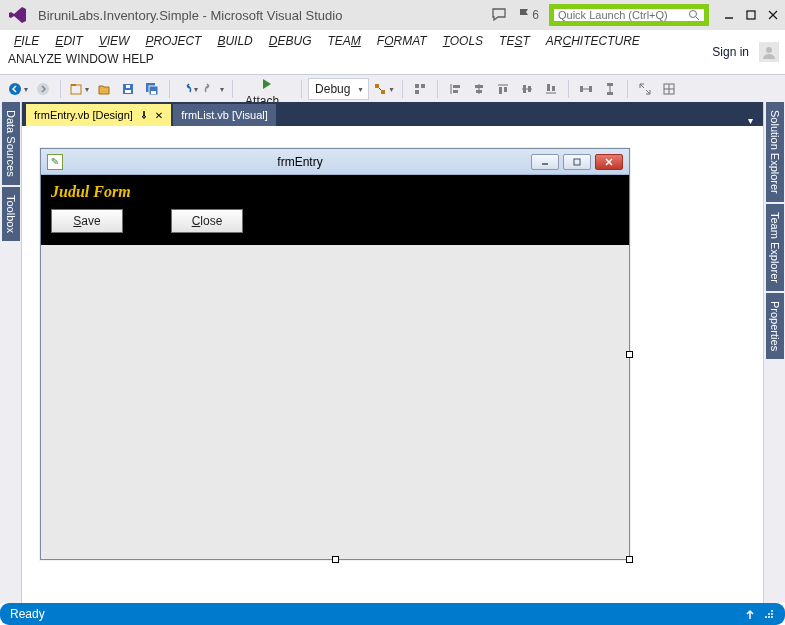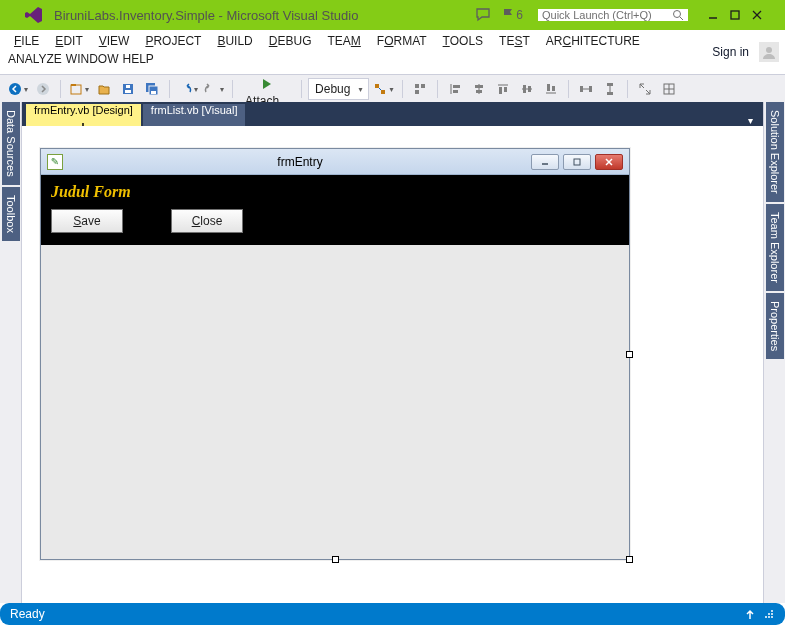--- a/index.html
+++ b/index.html
@@ -1,36 +1,36 @@
 <!DOCTYPE html>
 <html><head>
 <meta charset="utf-8">
 <style>
 * { box-sizing: border-box; margin: 0; padding: 0; font-family: "Segoe UI", Tahoma, sans-serif; }
 body { width: 785px; height: 625px; background: #fff; overflow: hidden; font-size: 12px; color: #1e1e1e; position: relative; }
 
 
-.titlebar { height: 30px; display: flex; align-items: center; padding: 0 22px; background: #84cc16; }
+.titlebar { height: 30px; display: flex; align-items: center; padding: 0 6px; background: #e5e5e5; }
 .titlebar .vs-logo { width: 24px; height: 24px; display: flex; align-items: center; justify-content: center; margin-right: 8px; }
 .titlebar .title { font-size: 13px; color: #525252; flex: 0 0 auto; }
 .titlebar .spacer { flex: 1; }
 .titlebar .feedback-icon, .titlebar .flag-wrap { margin-right: 10px; color: #5d5d5d; display: flex; align-items: center; }
 .titlebar .flag-wrap .flag-count { font-size: 12px; margin-left: 2px; }
 .titlebar .quicklaunch { width: 160px; height: 22px; border: 5px solid #84cc16; background: #fff; display: flex; align-items: center; padding: 0 4px; color: #717171; font-size: 11px; margin-right: 8px; }
 .titlebar .quicklaunch .ql-search { margin-left: auto; }
 .titlebar .winbtns { display: flex; gap: 10px; align-items: center; margin-left: 6px; }
 .titlebar .winbtn { width: 12px; height: 12px; display: flex; align-items: center; justify-content: center; color: #1e1e1e; }
 
 
 .signrow { height: 24px; display: flex; align-items: center; justify-content: flex-end; padding-right: 6px; gap: 10px; }
 .signrow .signin { font-size: 12px; color: #0f172a; }
 .signrow .avatar { width: 20px; height: 20px; background: #e6e6e6; display: flex; align-items: center; justify-content: center; color: #a0a0a0; }
 
 
-.menubar { height: 22px; display: flex; align-items: center; padding: 0 8px; gap: 4px; flex-wrap: wrap; }
+.menubar { height: 22px; display: flex; align-items: center; padding: 0 8px; gap: 4px; flex-wrap: wrap; font-style: italic; }
 .menubar .menuitem { padding: 2px 6px; font-size: 12px; color: #1e1e1e; }
 .menubar .menuitem .accel { text-decoration: underline; }
 .menubar2 { height: 22px; display: flex; padding: 0 8px; gap: 4px; }
 
 
 .toolbar { height: 30px; border-top: 1px solid #cccedb; border-bottom: 1px solid #cccedb; background: #eeeef2; display: flex; align-items: center; padding: 0 6px; gap: 2px; }
 .tb-btn { min-width: 22px; height: 22px; display: flex; align-items: center; justify-content: center; padding: 0 2px; color: #1e1e1e; }
 .tb-sep { width: 1px; height: 18px; background: #cccedb; margin: 0 4px; }
 .tb-attach { display: flex; align-items: center; gap: 4px; padding: 0 6px; height: 22px; flex-direction: column; }
 .tb-attach .play { color: #388a34; }
@@ -41,21 +41,21 @@
 .workspace { position: absolute; top: 102px; bottom: 22px; left: 0; right: 0; display: flex; }
 .leftpanels { width: 22px; background: #eeeef2; display: flex; flex-direction: column; align-items: center; border-right: 1px solid #cccedb; }
 .rightpanels { width: 22px; background: #eeeef2; display: flex; flex-direction: column; align-items: center; border-left: 1px solid #cccedb; }
 .vtab { writing-mode: vertical-rl; font-size: 11px; color: #fff; background: #1c97ea; padding: 8px 3px; margin-bottom: 2px; cursor: default; }
 .vtab.inactive { background: #4d6082; }
 .vtab.rightside { writing-mode: vertical-rl; }
 .center { flex: 1; background: #293955; position: relative; display: flex; flex-direction: column; }
 
 
 .doctabs { height: 24px; display: flex; align-items: flex-end; padding: 0 4px; background: #293955; }
-.doctab { height: 22px; padding: 0 8px; display: flex; align-items: center; gap: 6px; font-size: 11px; background: #4d6082; color: #fff; margin-right: 2px; flex-direction: column; }
+.doctab { height: 22px; padding: 0 8px; display: flex; align-items: center; gap: 6px; font-size: 11px; background: #4d6082; color: #fff; margin-right: 2px; }
 .doctab.active { background: #fff289; color: #000; }
 .doctab .pin, .doctab .close { font-size: 10px; }
 .doctabs .tab-dd { margin-left: auto; color: #fff; padding: 0 6px; font-size: 10px; }
 
 
 .designer { flex: 1; background: #fff; margin:0; position: relative; overflow: hidden; }
 
 .formwin { position: absolute; left: 18px; top: 22px; width: 590px; height: 412px; border: 1px solid #7a8aa0; background: #e9e9e9; box-shadow: 0 0 0 1px #00000010; }
 .formwin .ftitlebar { height: 26px; background: linear-gradient(#dbe6f4,#c5d6ec); border-bottom: 1px solid #9fb4cf; display: flex; align-items: center; padding: 0 6px; }
 .formwin .ficon { width: 16px; height: 16px; background: #fff; border: 1px solid #7aa03e; display:flex; align-items:center; justify-content:center; color:#388a34; font-size:10px; margin-right:6px;}

